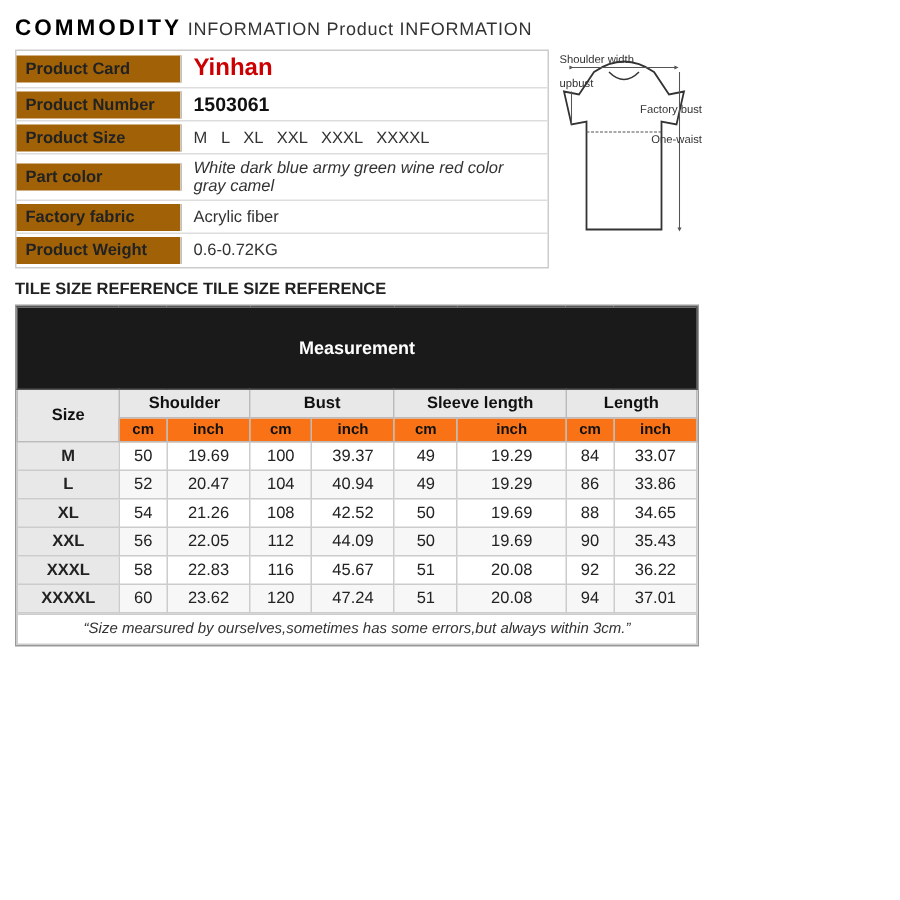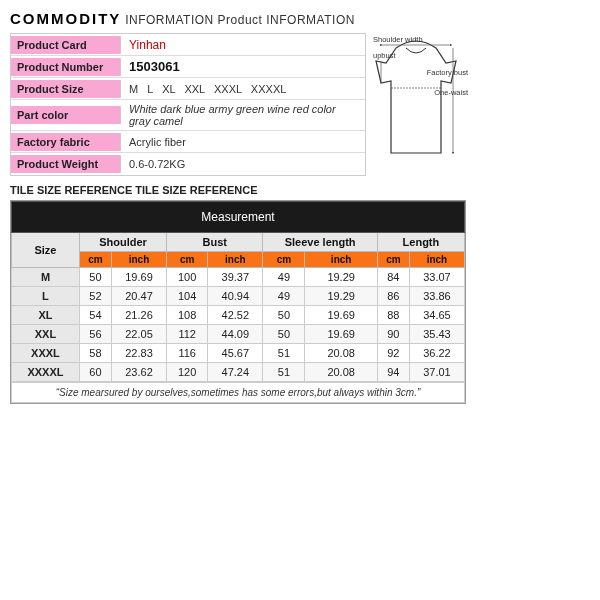--- a/index.html
+++ b/index.html
@@ -45,33 +45,33 @@
     .info-row:last-child {
       border-bottom: none;
     }
     .info-label {
       width: 110px;
       min-width: 110px;
       padding: 3px 6px;
       font-weight: bold;
       color: #222;
       font-size: 11px;
-      background: #f9a8d4;
+      background: #a16207;
       border-right: 1px solid #ccc;
     }
     .info-value {
       padding: 3px 8px;
       color: #333;
       font-size: 11px;
       flex: 1;
     }
     .info-value.highlight {
       color: #cc0000;
-      font-size: 12px;
-      font-weight: normal;
+      font-size: 16px;
+      font-weight: bold;
     }
     .info-value.bold {
       font-size: 13px;
       font-weight: bold;
       color: #111;
     }
     .info-value.part-color {
       color: #333;
       font-style: italic;
     }
@@ -93,23 +93,23 @@
       border: 1px solid #999;
     }
     .size-table {
       width: 100%;
       border-collapse: collapse;
     }
     .size-table thead tr.header-dark th {
       background: #1a1a1a;
       color: #fff;
       text-align: center;
-      padding: 8px 2px;
+      padding: 20px 2px;
       font-size: 12px;
-      font-weight: normal;
+      font-weight: bold;
       border: 1px solid #555;
     }
     .size-table thead tr.header-light th {
       background: #e8e8e8;
       color: #111;
       text-align: center;
       padding: 3px 2px;
       font-size: 11px;
       font-weight: bold;
       border: 1px solid #bbb;

